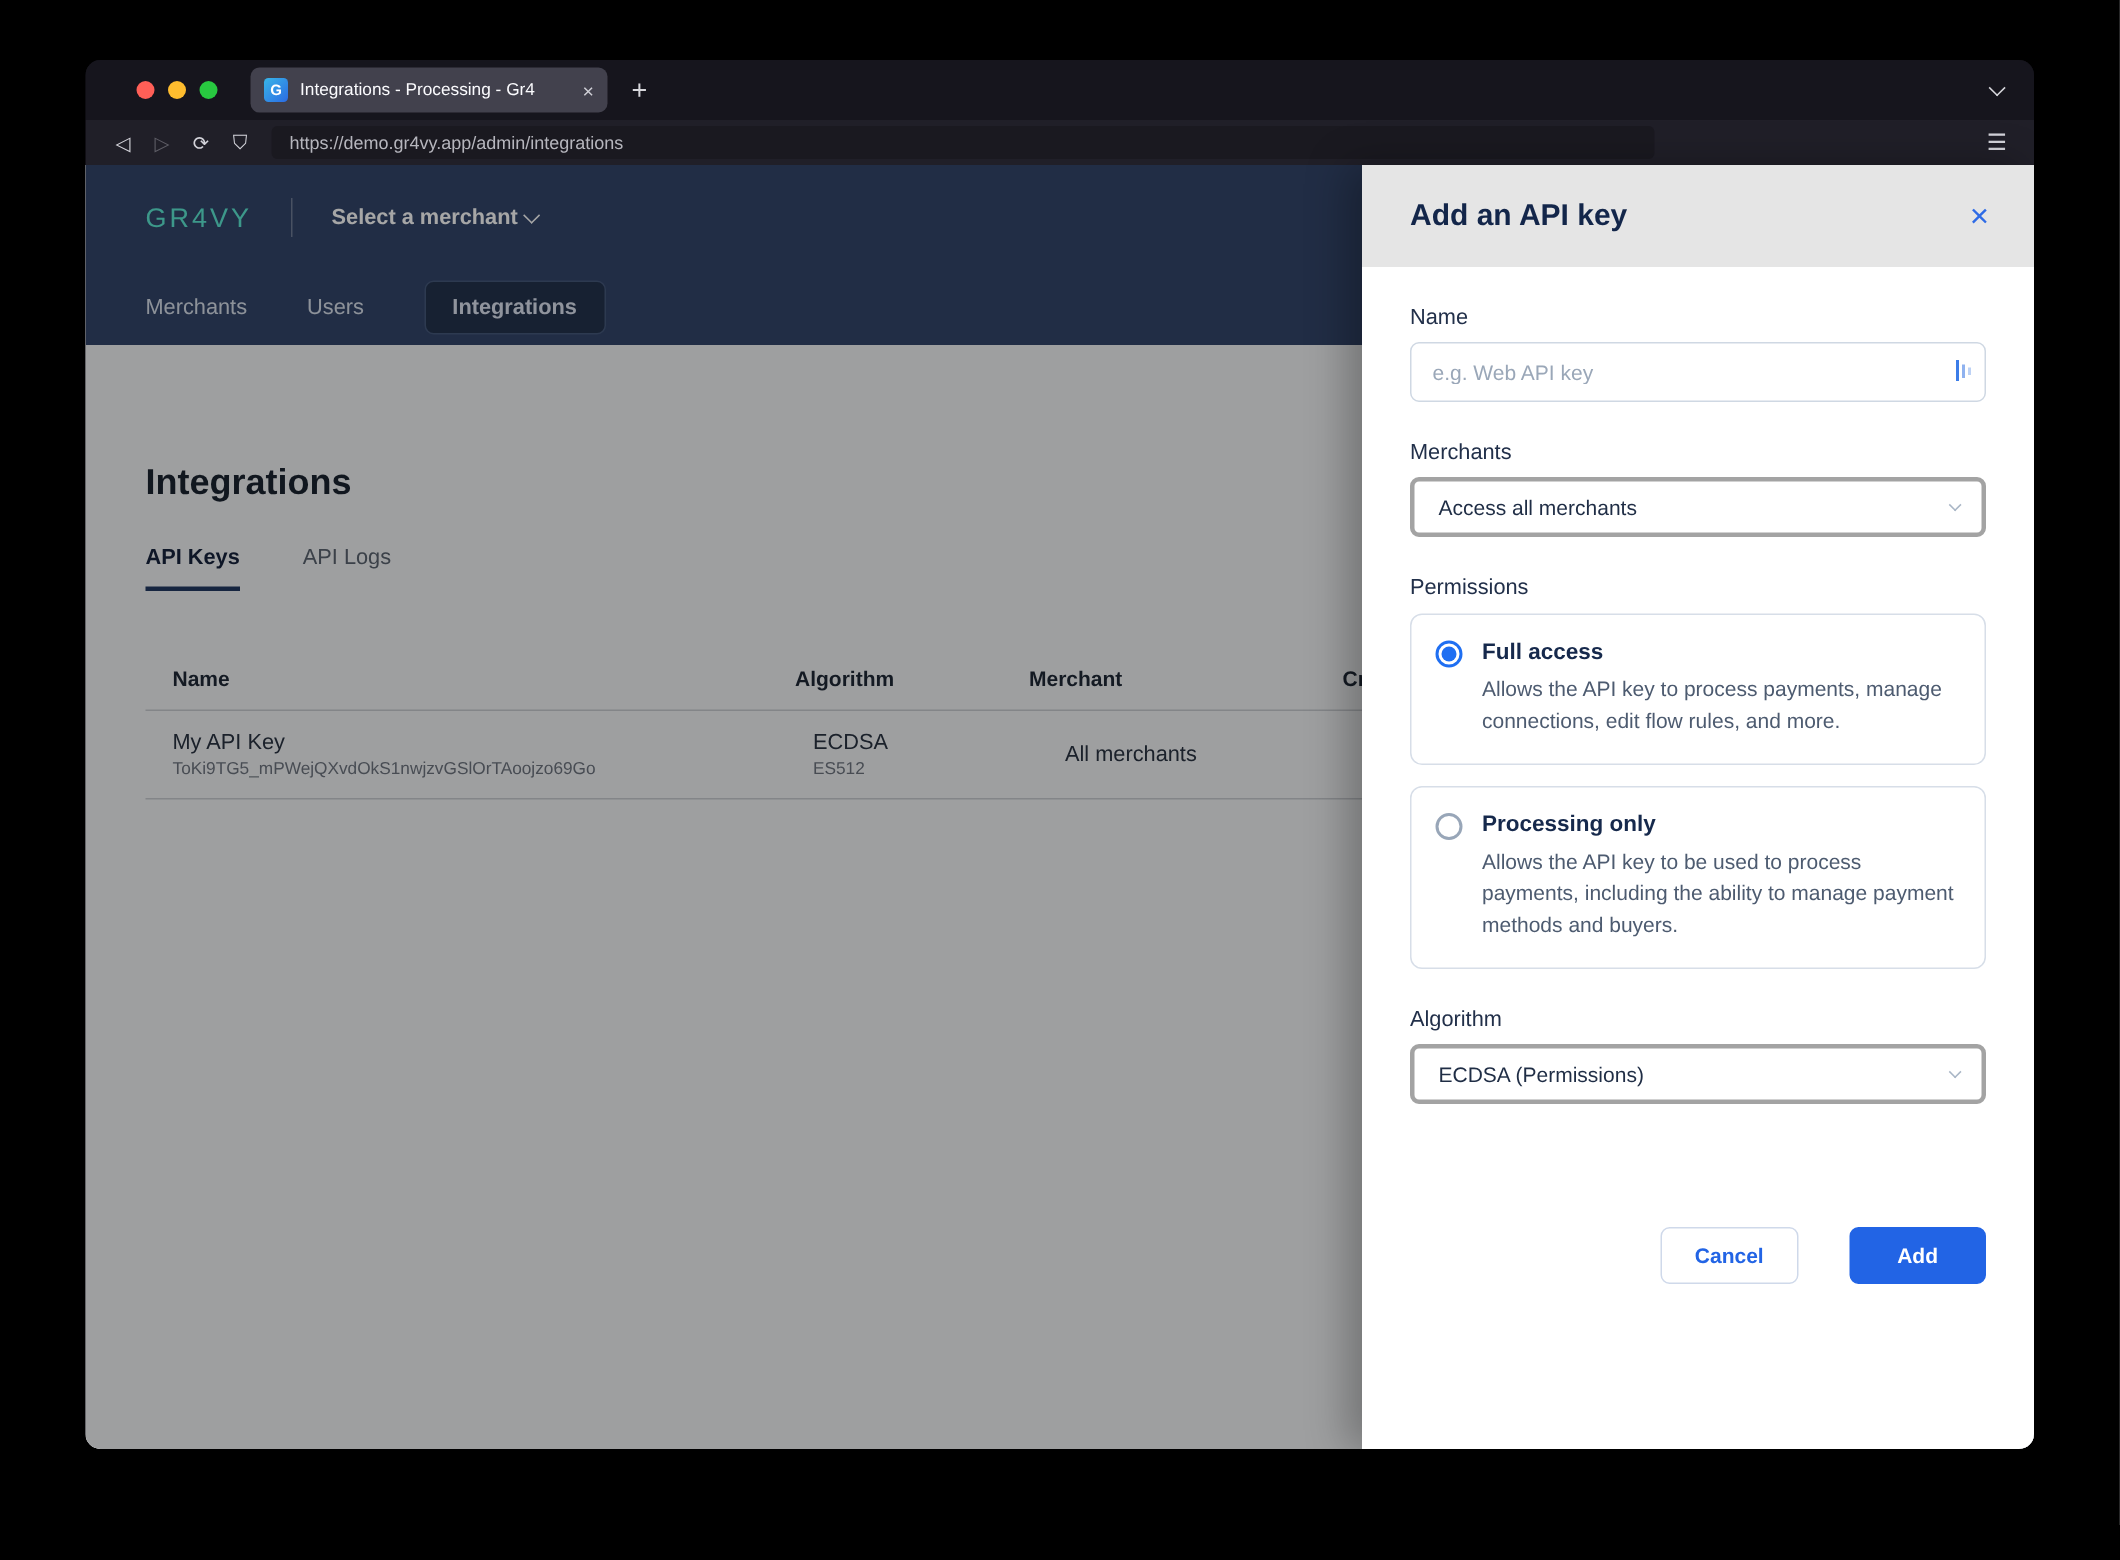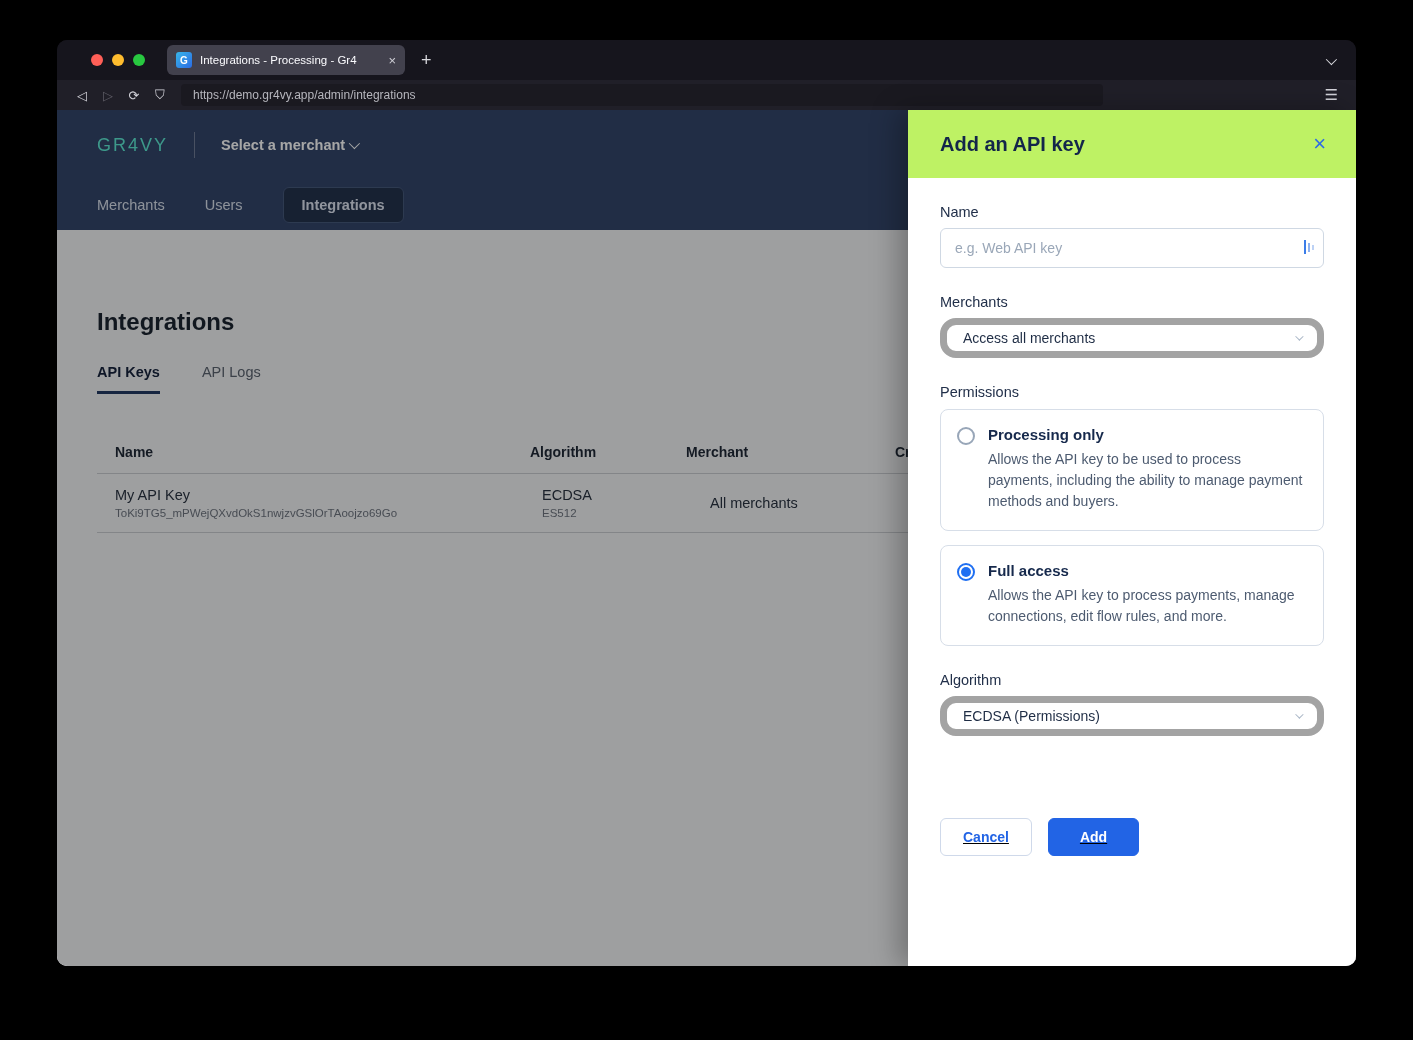--- a/index.html
+++ b/index.html
@@ -53,45 +53,45 @@
   .trow { display:grid; grid-template-columns:415px 156px 209px 1fr; padding-left:18px; align-items:center; }
   .thead { font-size:14px; font-weight:bold; color:#1f2937; padding-bottom:13px; border-bottom:1px solid #c9ccd2; }
   .tbody-row { padding-top:13px; padding-bottom:13px; border-bottom:1px solid #c9ccd2;gap:12px; }
   .cell-main { font-size:14.5px; color:#2a3442; }
   .cell-sub { font-size:11.5px; color:#6f7680; margin-top:4px; }
 
   .dim { position:absolute; inset:0; background:rgba(0,0,0,0.35); z-index:5; }
 
   
   .drawer { position:absolute; top:0; right:0; width:448px; height:100%; background:#fff; z-index:10; box-shadow:-10px 0 26px rgba(0,0,0,0.28); display:flex; flex-direction:column; }
-  .drawer-header { flex:0 0 68px; background:#bef264; display:flex; align-items:center; justify-content:space-between; padding:0 30px 0 32px; }
+  .drawer-header { flex:0 0 68px; background:#e5e5e5; display:flex; align-items:center; justify-content:space-between; padding:0 30px 0 32px; }
   .drawer-title { font-size:20px; font-weight:bold; color:#13264a; }
   .drawer-close { color:#2e6be6; font-size:22px; line-height:1; }
   .drawer-body { flex:1; padding:26px 32px 0; }
   .field-label { display:block; font-size:14.5px; color:#22304a; margin-bottom:8px; }
   .gap { margin-top:26px; }
   .text-input-wrap { position:relative; }
   .text-input { width:100%; height:40px; border:1px solid #cfd8e3; border-radius:6px; padding:0 36px 0 14px; font-size:14px; color:#1f2d45; font-family:"Liberation Sans", sans-serif; outline:none; }
   .text-input::placeholder { color:#9aa7b8; }
   .input-caret-icon { position:absolute; right:8px; top:10px; width:14px; height:18px; display:flex; align-items:center; gap:2px; justify-content:center; }
   .input-caret-icon i { display:block; width:2px; background:#3c7de8; }
   .input-caret-icon i:nth-child(1){ height:14px; } .input-caret-icon i:nth-child(2){ height:9px; background:#8fb2ef; } .input-caret-icon i:nth-child(3){ height:5px; background:#bdd2f5; }
 
-  .select { height:40px; border:7px solid #a3a3a3; border-radius:16px; display:flex; align-items:center; justify-content:space-between; padding:0 16px; font-size:14px; color:#1f2d45; background:#fff; }
+  .select { height:40px; border:3px solid #a3a3a3; border-radius:6px; display:flex; align-items:center; justify-content:space-between; padding:0 16px; font-size:14px; color:#1f2d45; background:#fff; }
   .select .chev { color:#a9b6c6; }
 
   .perm-card { border:1px solid #d7dee8; border-radius:8px; padding:16px 18px 18px 16px; display:flex; gap:13px; margin-top:9px; }
   .perm-card + .perm-card { margin-top:14px; }
   .radio { flex:0 0 18px; width:18px; height:18px; border-radius:50%; border:2px solid #98a6b8; position:relative; top:1px; }
   .radio.selected { border-color:#1f6ff2; }
   .radio.selected::after { content:""; position:absolute; left:2px; top:2px; width:10px; height:10px; border-radius:50%; background:#1f6ff2; }
   .perm-title { font-size:15px; font-weight:bold; color:#16294c; margin-bottom:6px; }
   .perm-desc { font-size:14px; color:#4d5b70; line-height:1.5; }
 
-  .drawer-footer { display:flex; gap:16px; margin-top:82px;text-decoration:underline; }
+  .drawer-footer { display:flex; justify-content:flex-end; gap:34px; margin-top:82px; }
   .btn { height:38px; border-radius:6px; font-size:14px; font-weight:bold; font-family:"Liberation Sans", sans-serif; display:flex; align-items:center; justify-content:center; }
   .btn-cancel { padding:0 22px; background:#fff; border:1px solid #cfd9ea; color:#2264e5; }
   .btn-add { padding:0 31px; background:#2264e5; border:1px solid #2264e5; color:#fff; }
 </style>
 </head>
 <body>
 
 <div class="window">
 
   <div class="tabbar">
@@ -192,35 +192,35 @@
 
         <label class="field-label gap">Merchants</label>
         <div class="select">
           <span>Access all merchants</span>
           <span class="chev chev-sm"></span>
         </div>
 
         <label class="field-label gap">Permissions</label>
 
         <div class="perm-card">
+          <span class="radio selected"></span>
+          <span>
+            <div class="perm-title">Full access</div>
+            <div class="perm-desc">Allows the API key to process payments, manage connections, edit flow rules, and more.</div>
+          </span>
+        </div>
+
+        <div class="perm-card">
           <span class="radio"></span>
           <span>
             <div class="perm-title">Processing only</div>
             <div class="perm-desc">Allows the API key to be used to process payments, including the ability to manage payment methods and buyers.</div>
           </span>
         </div>
 
-        <div class="perm-card">
-          <span class="radio selected"></span>
-          <span>
-            <div class="perm-title">Full access</div>
-            <div class="perm-desc">Allows the API key to process payments, manage connections, edit flow rules, and more.</div>
-          </span>
-        </div>
-
         <label class="field-label gap">Algorithm</label>
         <div class="select">
           <span>ECDSA (Permissions)</span>
           <span class="chev chev-sm"></span>
         </div>
 
         <div class="drawer-footer">
           <button class="btn btn-cancel">Cancel</button>
           <button class="btn btn-add">Add</button>
         </div>

